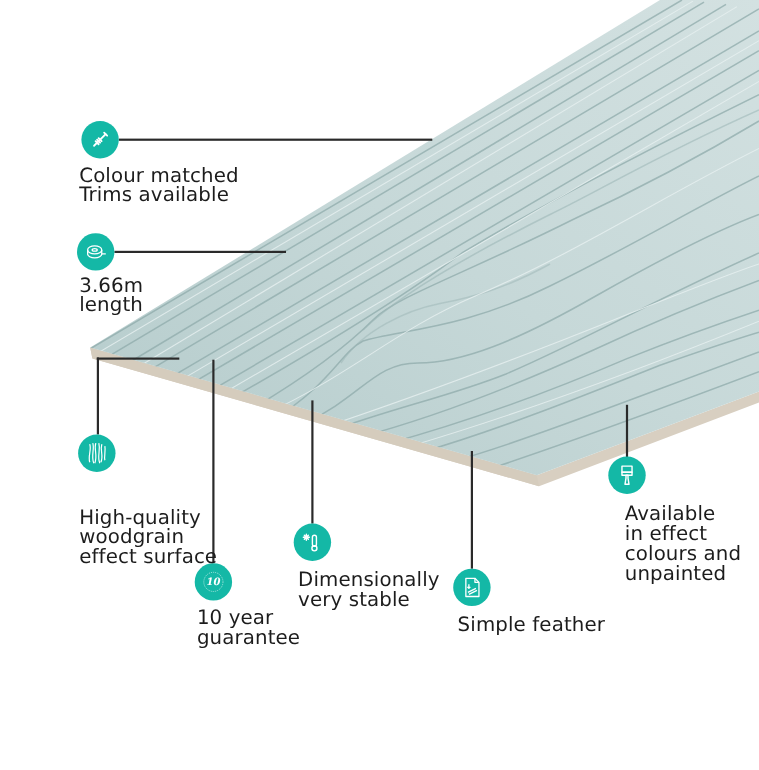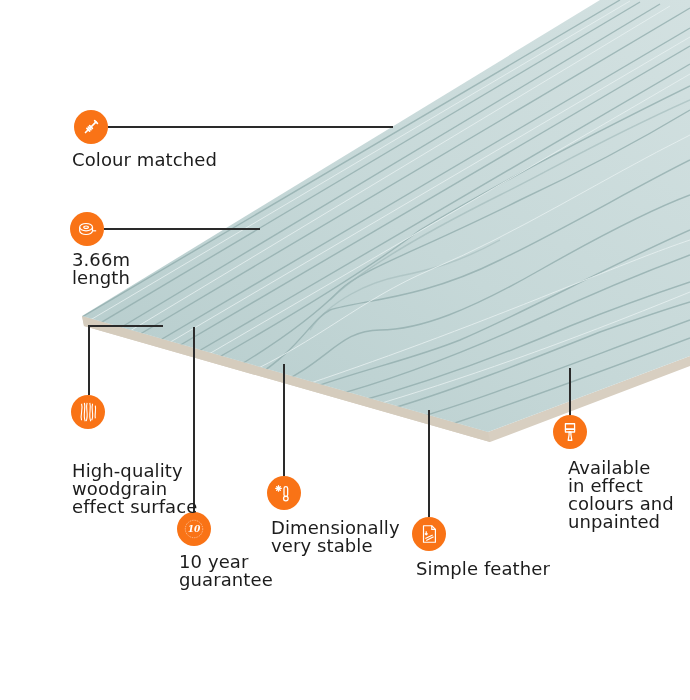--- a/index.html
+++ b/index.html
@@ -1,20 +1,20 @@
 <!DOCTYPE html>
 <html><head>
 <meta charset="utf-8">
 <style>
   html, body { margin:0; padding:0; }
   body { width:690px; height:700px; background:#ffffff; position:relative; overflow:hidden;
          font-family: "DejaVu Sans", "Liberation Sans", sans-serif; color:#1c1c1c; }
   .board { position:absolute; left:0; top:0; width:690px; height:700px; }
   .leader { position:absolute; background:#2a2a2a; }
-  .icon { position:absolute; width:34px; height:34px; border-radius:50%; background:#f97316;
+  .icon { position:absolute; width:34px; height:34px; border-radius:50%; background:#14b8a6;
           display:flex; align-items:center; justify-content:center; }
   .icon svg { width:22px; height:22px; }
   .label { position:absolute; font-size:18px; line-height:18px; font-weight:500; letter-spacing:0.1px; }
 </style>
 </head>
 <body>
 
 <svg class="board" viewBox="0 0 690 700" xmlns="http://www.w3.org/2000/svg">
   <defs>
     <linearGradient id="topg" x1="0" y1="1" x2="1" y2="0">
@@ -134,20 +134,21 @@
       <g stroke="#fff" stroke-width="1.4" fill="none" stroke-linejoin="round">
         <rect x="7" y="3" width="10" height="6"></rect>
         <path d="M7,9 h10 v3 h-10 z"></path>
         <path d="M11,12 h2 v3 l1,6 h-4 l1,-6 z"></path>
       </g>
     </svg>
 </div>
 
 <div class="label" style="left:72px; top:151px;">
   <div>Colour matched</div>
+  <div>Trims available</div>
 </div>
 <div class="label" style="left:72px; top:251px;">
   <div>3.66m</div>
   <div>length</div>
 </div>
 <div class="label" style="left:72px; top:437px;margin-top:25px;">
   <div>High-quality</div>
   <div>woodgrain</div>
   <div>effect surface</div>
 </div>

